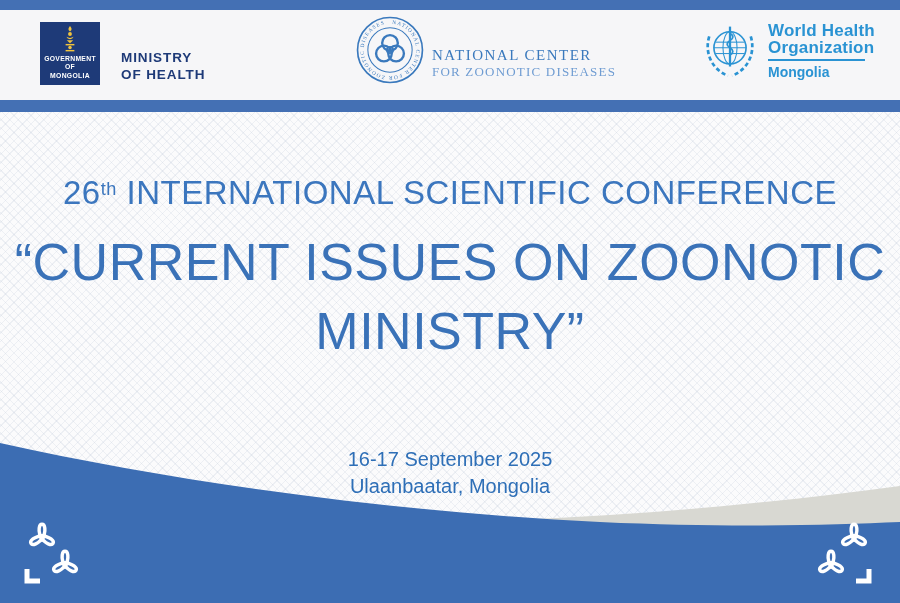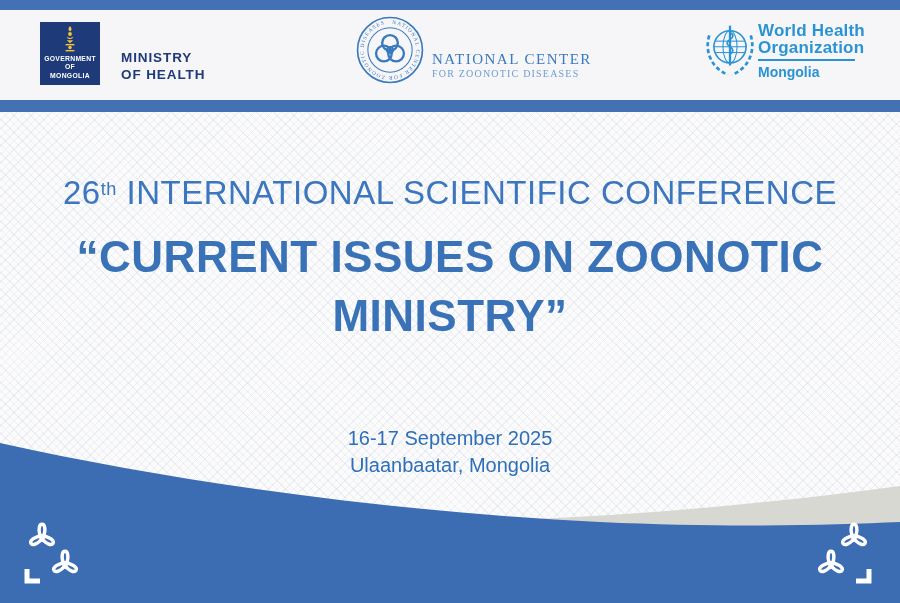--- a/index.html
+++ b/index.html
@@ -32,35 +32,35 @@
   .gov-square .soyombo{margin-bottom:3px;}
   .gov-caption{color:#ffffff;font-weight:bold;font-size:6.8px;letter-spacing:0.3px;line-height:1.25;text-align:center;}
   .ministry-name{
     color:var(--gov-navy);font-weight:bold;font-size:13.5px;line-height:1.25;
     letter-spacing:0.9px;text-align:left;padding-bottom:1px;
   }
   
   .nczd-group{position:absolute;left:356px;top:6px;display:flex;align-items:flex-end;gap:8px;}
   .nczd-name{text-align:left;margin-bottom:4px;font-family:"Liberation Serif",serif;}
   .nczd-line1{color:var(--nczd-blue);font-size:15px;letter-spacing:1.5px;line-height:1.2;}
-  .nczd-line2{color:var(--nczd-light);font-size:10px;letter-spacing:1.2px;line-height:1.25;}
+  .nczd-line2{color:var(--nczd-light);font-size:13px;letter-spacing:1.2px;line-height:1.25;}
   
-  .who-group{position:absolute;left:702px;top:12px;display:flex;align-items:flex-start;}
+  .who-group{position:absolute;left:702px;top:12px;display:flex;align-items:center;gap:10px;}
   .who-emblem{margin-top:1px;}
   .who-text{text-align:left;}
   .who-name{color:var(--who-blue);font-weight:bold;font-size:17px;line-height:1.0;letter-spacing:0.2px;}
   .who-divider{width:97px;border-bottom:2px solid var(--who-blue);margin:3px 0 3px 0;}
   .who-country{color:var(--who-blue);font-weight:bold;font-size:14px;}
   
   .conf-heading{
     margin:62px 0 0 0;color:var(--heading-blue);font-size:33px;letter-spacing:0.5px;font-weight:normal;
   }
   .conf-heading .ordinal{font-size:0.55em;position:relative;top:-0.5em;}
   .conf-title{
-    margin:16px 0 0 0;color:var(--title-blue);font-size:44px;font-weight:bold;
+    margin:16px 0 0 0;color:var(--title-blue);font-size:52px;font-weight:normal;
     line-height:1.33;letter-spacing:0.5px;
   }
   .date-block{margin-top:80px;color:var(--date-blue);font-size:20px;line-height:1.33;}
   
   .wave{position:absolute;left:0;bottom:0;width:900px;height:165px;display:block;z-index:1;}
   .knot-ornament{position:absolute;top:519px;z-index:2;}
   .knot-left{left:21px;}
   .knot-right{right:25px;transform:scaleX(-1);}
 </style>
 </head>

